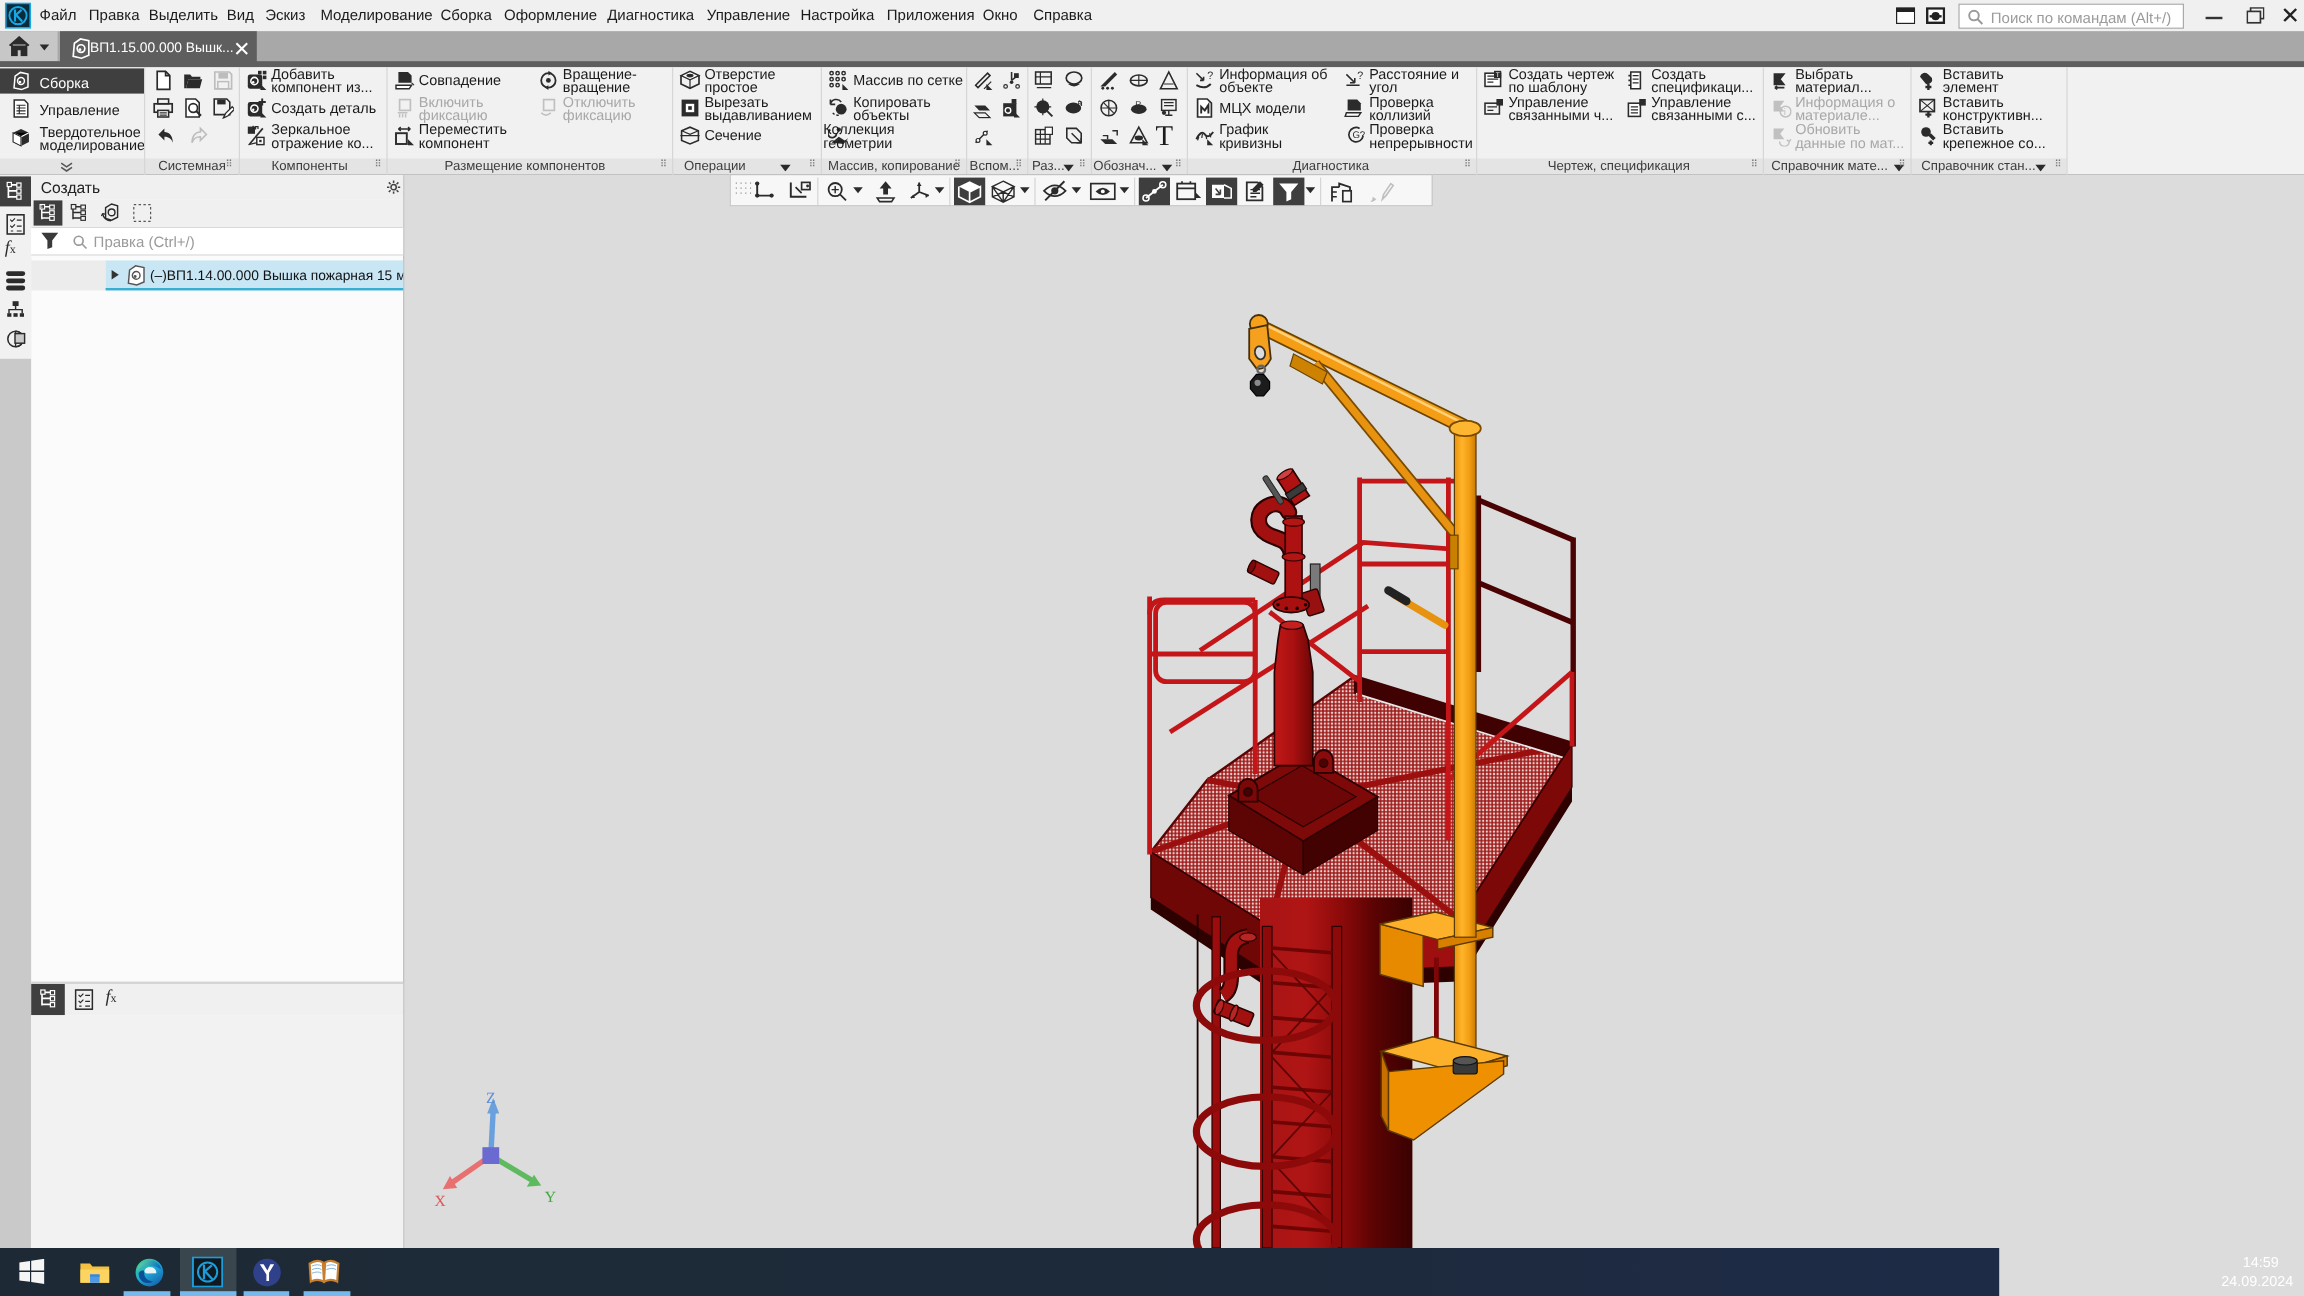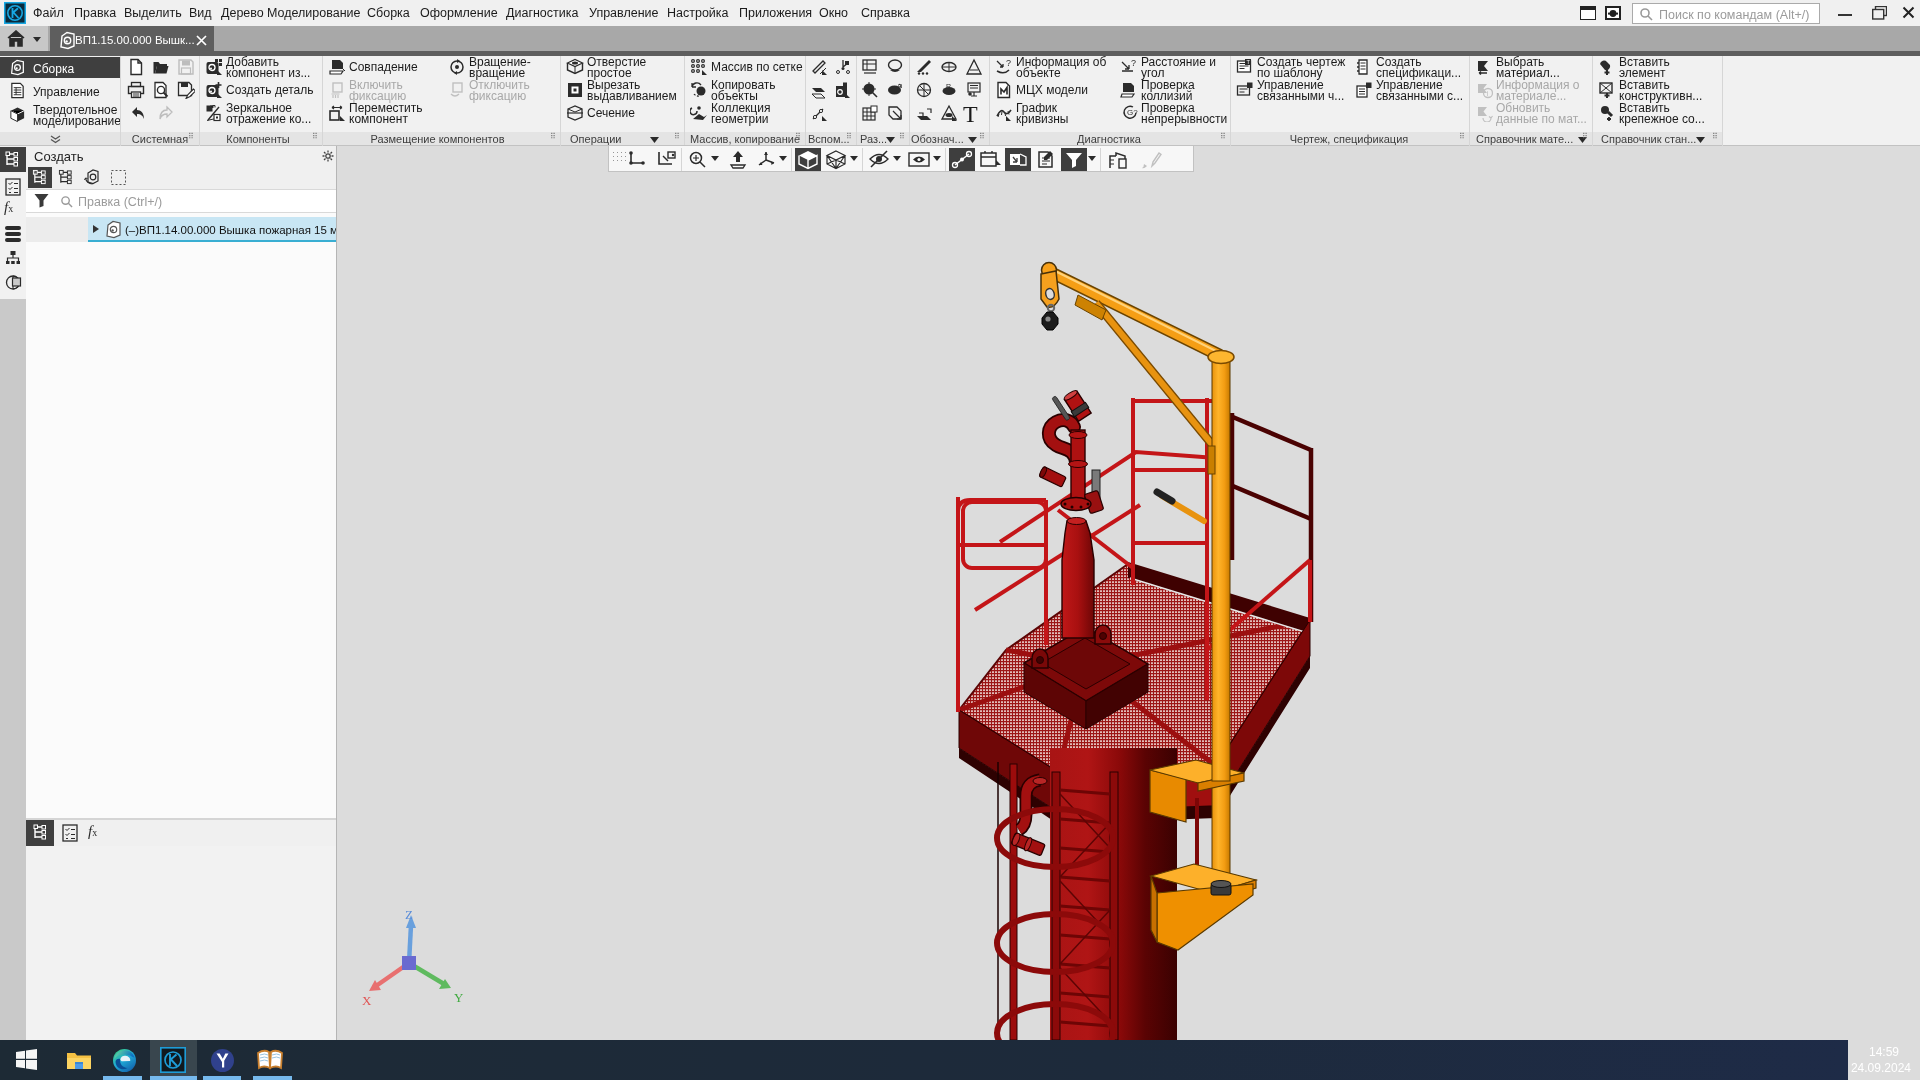--- a/index.html
+++ b/index.html
@@ -11,38 +11,38 @@
 .gsep{position:absolute;top:0;width:1px;height:90px;background:#d6d6d6}
 .glab2{position:absolute;top:76px;font-size:11px;color:#3d3d3d;line-height:14px;white-space:nowrap}
 .cmd{position:absolute;white-space:nowrap;line-height:10.8px;font-size:12px}
 .cmd.g{color:#a8a8a8}
 .ic{position:absolute;width:18px;height:18px}
 .grip{position:absolute;top:79px;width:7px;height:9px;color:#777;font-size:8px;line-height:4.5px;letter-spacing:0px}
 .dd{display:inline-block;width:0;height:0;border-left:4px solid transparent;border-right:4px solid transparent;border-top:5px solid #2a2a2a;vertical-align:middle}
 #leftstrip{left:0;top:146px;width:26px;height:894px;background:#f1f1f1}
 #treepanel{left:26px;top:146px;width:311px;height:894px;background:#fbfbfb;border-right:1px solid #b5b5b5}
 #viewport{left:338px;top:146px;width:1582px;height:894px;background:#dcdcdc}
-#taskbar{left:0;top:1040px;width:1848px;height:40px;background:linear-gradient(90deg,#1d2a35 0%,#1d2a3b 60%,#1e2b47 100%)}
+#taskbar{left:0;top:1040px;width:1666px;height:40px;background:linear-gradient(90deg,#1d2a35 0%,#1d2a3b 60%,#1e2b47 100%)}
 .vbtn{position:absolute;top:2px;width:26px;height:23px}
 .vbtn.dark{background:#3e3e3e}
 svg{display:block}
 </style></head>
 <body>
 <div class="a" id="menubar">
 <svg class="a" style="left:4px;top:2px" width="22" height="22" viewBox="0 0 22 22">
       <rect width="22" height="22" fill="#17a8e3"></rect>
       <rect x="1.5" y="1.5" width="19" height="19" fill="#0b2a3c"></rect>
       <circle cx="11" cy="11" r="7.2" fill="none" stroke="#17a8e3" stroke-width="1.6"></circle>
       <path d="M8.5 6 v10 M8.5 11 L14 6.2 M9.5 10.5 L14.5 16" stroke="#17a8e3" stroke-width="1.8" fill="none"></path>
     </svg>
 <span style="left:33px">Файл</span>
     <span style="left:74px">Правка</span>
     <span style="left:124px">Выделить</span>
     <span style="left:189px">Вид</span>
-    <span style="left:221px">Дерево</span>
+    <span style="left:221px">Эскиз</span>
     <span style="left:267px">Моделирование</span>
     <span style="left:367px">Сборка</span>
     <span style="left:420px">Оформление</span>
     <span style="left:506px">Диагностика</span>
     <span style="left:589px">Управление</span>
     <span style="left:667px">Настройка</span>
     <span style="left:739px">Приложения</span>
     <span style="left:819px">Окно</span>
     <span style="left:861px">Справка</span>
 <svg class="a" style="left:1580px;top:6px" width="16" height="14" viewBox="0 0 16 14">
@@ -252,21 +252,21 @@
       <path d="M2 6 a5 5 0 0 1 9 -2 M2 6 v-4 M2 6 h4" fill="none" stroke="#2b2b2b" stroke-width="1.3"></path>
       <circle cx="11" cy="10" r="4.5" fill="#2b2b2b"></circle>
       <path d="M4 13 a5 4 0 0 0 5 2" fill="none" stroke="#2b2b2b" stroke-dasharray="2 1.5" stroke-width="1.2"></path>
     </svg>
 <div class="cmd" style="left:711px;top:24px">Копировать<br>объекты</div>
 <svg class="ic" style="left:690px;top:48px" viewBox="0 0 18 18">
       <path d="M2 4 a3.5 3.5 0 1 0 5 3" fill="none" stroke="#2b2b2b" stroke-width="1.5"></path>
       <circle cx="9" cy="4" r="1.8" fill="#2b2b2b"></circle>
       <path d="M3 15 l6 -5 5 3 3 -2 -4 5 Z" fill="#2b2b2b"></path>
     </svg>
-<div class="cmd" style="left:711px;top:47px">Коллекция<br>геометрии</div>
+<div class="cmd" style="left:686px;top:47px">Коллекция<br>геометрии</div>
 
 <svg class="ic" style="left:810px;top:2px" viewBox="0 0 18 18">
       <path d="M3 13 L13 3 l2 2 L5 15 Z" fill="none" stroke="#2b2b2b" stroke-width="1.3"></path>
       <path d="M10 16 l6 -6" stroke="#2b2b2b"></path>
       <path d="M12 12 l5 5 h-5 Z" fill="#2b2b2b"></path>
     </svg>
 <svg class="ic" style="left:834px;top:2px" viewBox="0 0 18 18">
       <path d="M9 2 v7 M9 9 l5 -4" stroke="#2b2b2b" stroke-width="1.3"></path>
       <circle cx="9" cy="10.5" r="1.5" fill="#2b2b2b"></circle>
       <rect x="11" y="3" width="4" height="4" fill="#2b2b2b"></rect>

